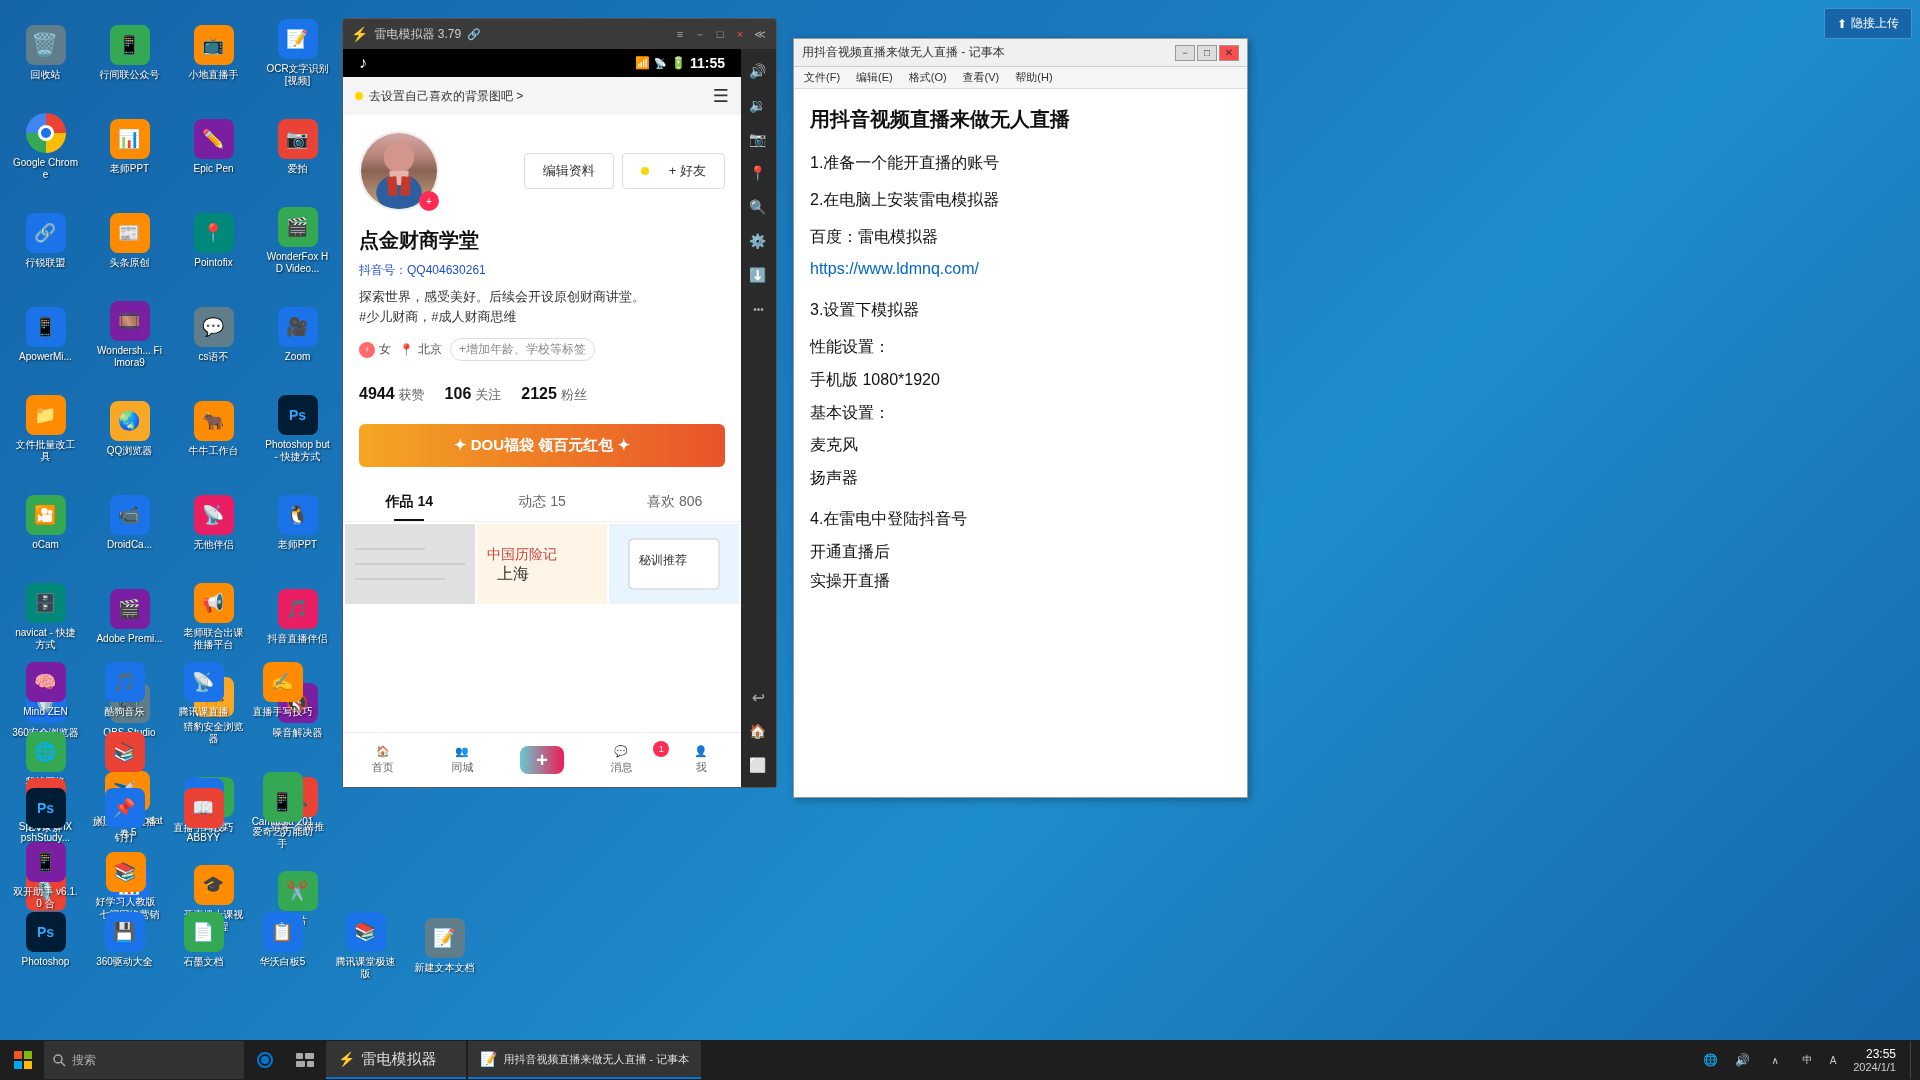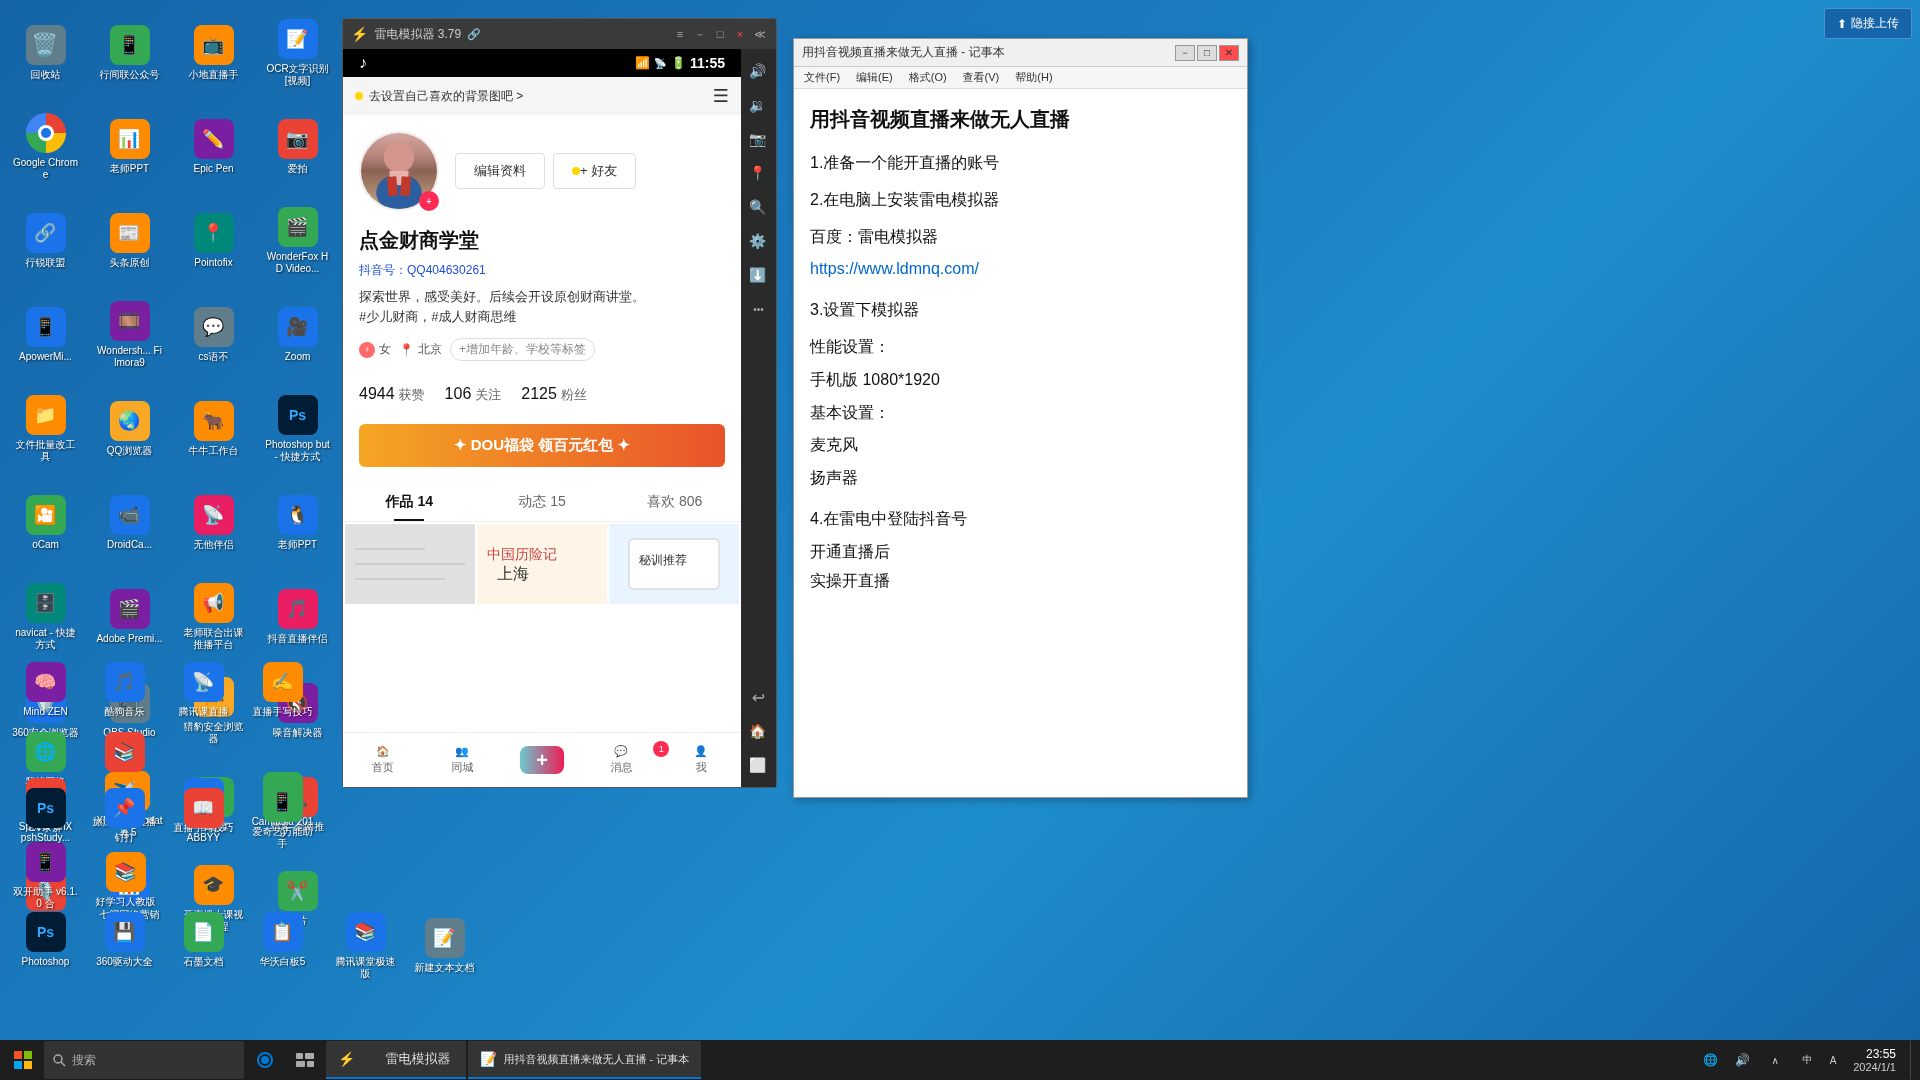--- a/index.html
+++ b/index.html
@@ -235,38 +235,39 @@
       align-items: center;
       justify-content: center;
       font-size: 10px;
       color: white;
     }
 
     .profile-actions {
       display: flex;
       gap: 8px;
       flex: 1;
+      justify-content: flex-end;
     }
 
     .profile-btn {
       padding: 8px 18px;
       border: 1px solid #ddd;
       border-radius: 4px;
       font-size: 13px;
       cursor: pointer;
       background: white;
       color: #333;
     }
 
     .profile-btn-friend {
       background: white;
       border: 1px solid #ddd;
       display: flex;
       align-items: center;
-      gap: 0;
+      gap: 20px;
     }
 
     .friend-dot {
       width: 8px;
       height: 8px;
       background: #ffd700;
       border-radius: 50%;
     }
 
     .profile-name {
@@ -333,21 +334,21 @@
     }
 
     .stat-item {
       display: flex;
       gap: 4px;
       align-items: baseline;
     }
 
     .stat-num {
       font-size: 16px;
-      font-weight: normal;
+      font-weight: bold;
       color: #111;
     }
 
     .stat-label {
       font-size: 13px;
       color: #666;
     }
 
     .dou-banner {
       margin: 8px 16px;
@@ -1231,21 +1232,21 @@
         <svg width="18" height="14" viewBox="0 0 18 14">
           <rect x="0" y="0" width="7" height="6" rx="1" fill="#aaa"></rect>
           <rect x="9" y="0" width="9" height="6" rx="1" fill="#aaa"></rect>
           <rect x="0" y="8" width="9" height="6" rx="1" fill="#aaa"></rect>
           <rect x="11" y="8" width="7" height="6" rx="1" fill="#aaa"></rect>
         </svg>
       </div>
 
       <div class="taskbar-app active">
         <span style="color:#ff6600; font-size:14px;">⚡</span>
-        <span style="font-size:13px; color:#ddd;margin-left:24px;">雷电模拟器</span>
+        <span style="font-size:15px; color:#ddd;">雷电模拟器</span>
       </div>
 
       <div class="taskbar-app active">
         <span style="font-size:14px;">📝</span>
         <span style="font-size:11px; color:#ddd; overflow:hidden; text-overflow:ellipsis; white-space:nowrap; max-width:200px;">用抖音视频直播来做无人直播 - 记事本</span>
       </div>
     </div>
 
     <div class="taskbar-right">
       <div class="tray-icon">🌐</div>

